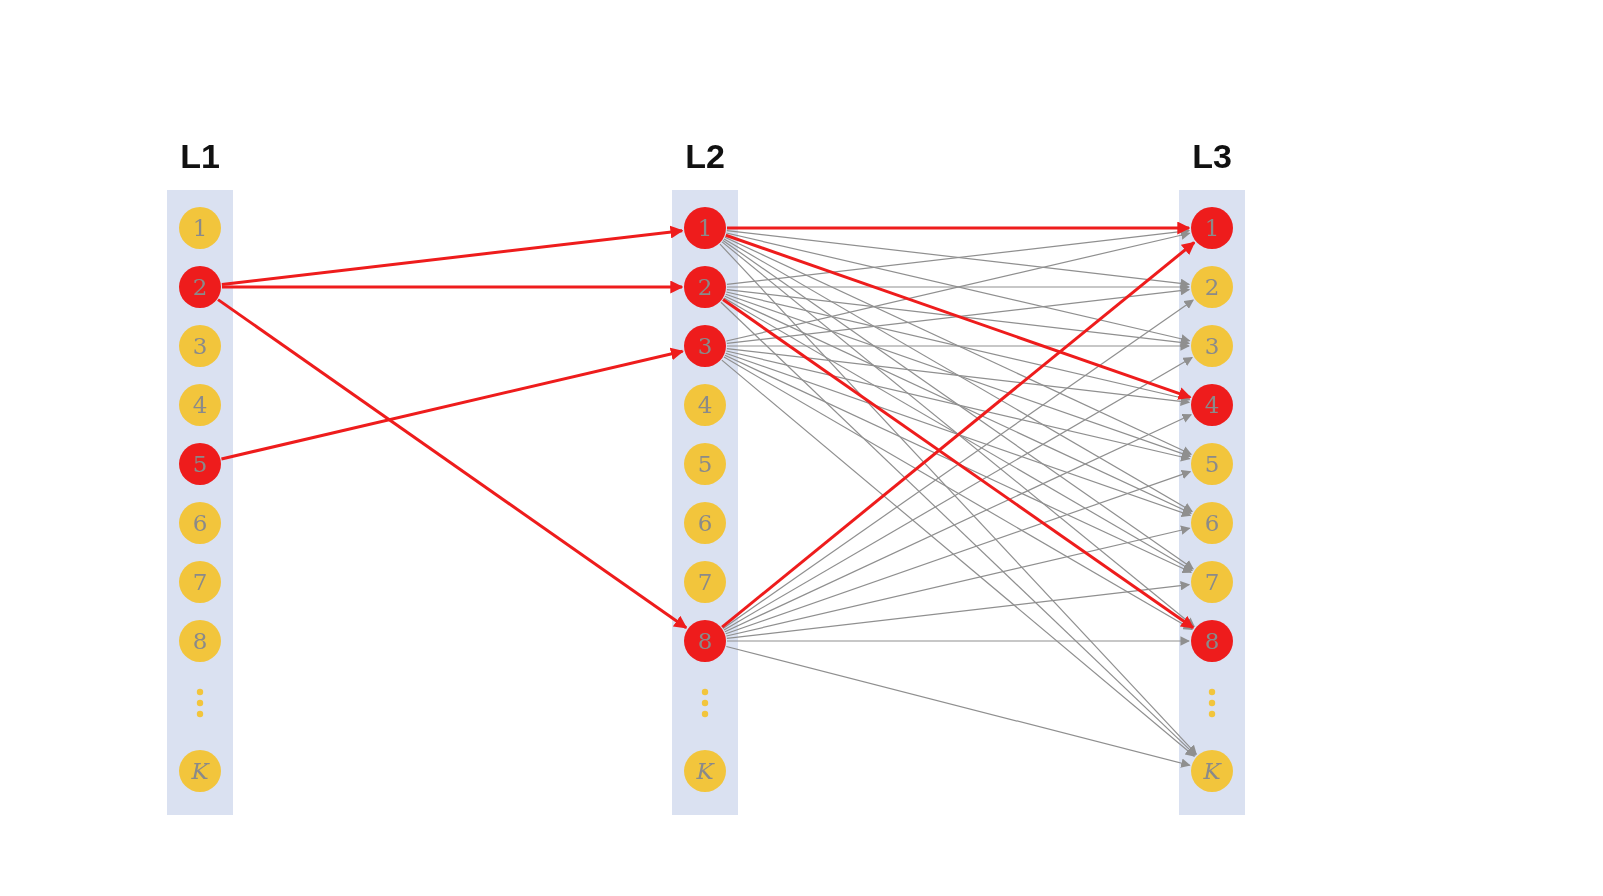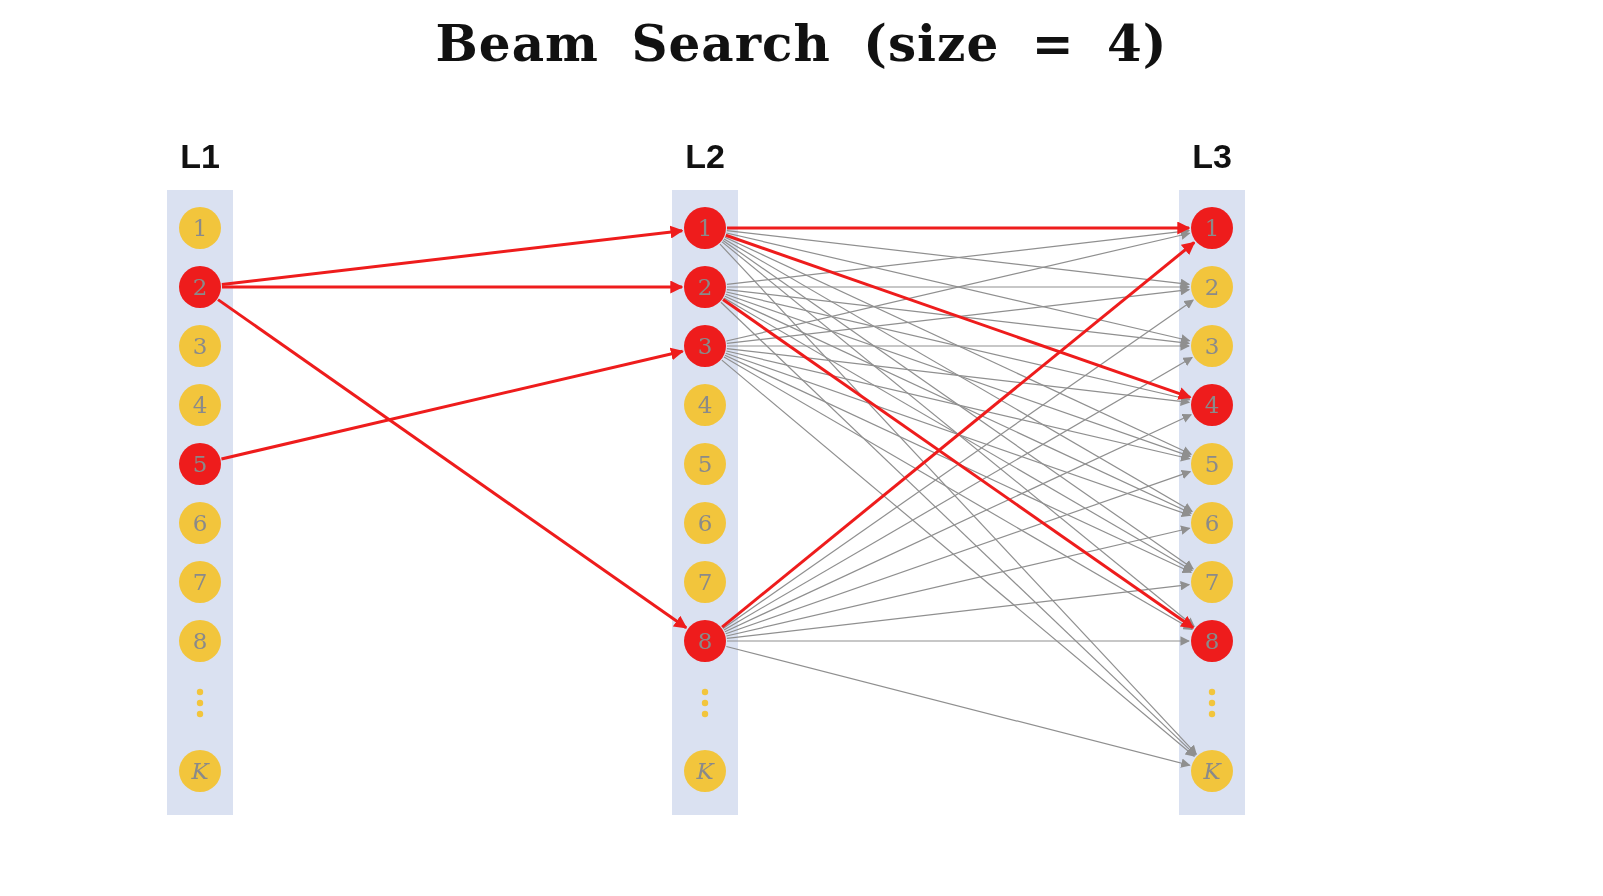--- a/index.html
+++ b/index.html
@@ -20,21 +20,20 @@
     word-spacing:14px;
     color:#111111;
     z-index:2;
   }
   svg#diagram{position:absolute;top:0;left:0;z-index:1;}
 </style>
 </head>
 <body>
 
 <div class="canvas">
-  <div class="title">Beam Search (size = 4)</div>
   <svg id="diagram" width="1603" height="896" viewBox="0 0 1603 896">
       <defs>
         <marker id="arrow-sel" viewBox="0 0 10 10" refX="9" refY="5" markerWidth="13" markerHeight="13" orient="auto" markerUnits="userSpaceOnUse">
           <path d="M0,0 L10,5 L0,10 z" fill="#ee1c1c"></path>
         </marker>
         <marker id="arrow-cand" viewBox="0 0 10 10" refX="9" refY="5" markerWidth="9.5" markerHeight="9.5" orient="auto" markerUnits="userSpaceOnUse">
           <path d="M0,0 L10,5 L0,10 z" fill="#8f8f8f"></path>
         </marker>
       </defs>
       <rect x="167" y="190" width="66" height="625" fill="#dae1f1"></rect>

